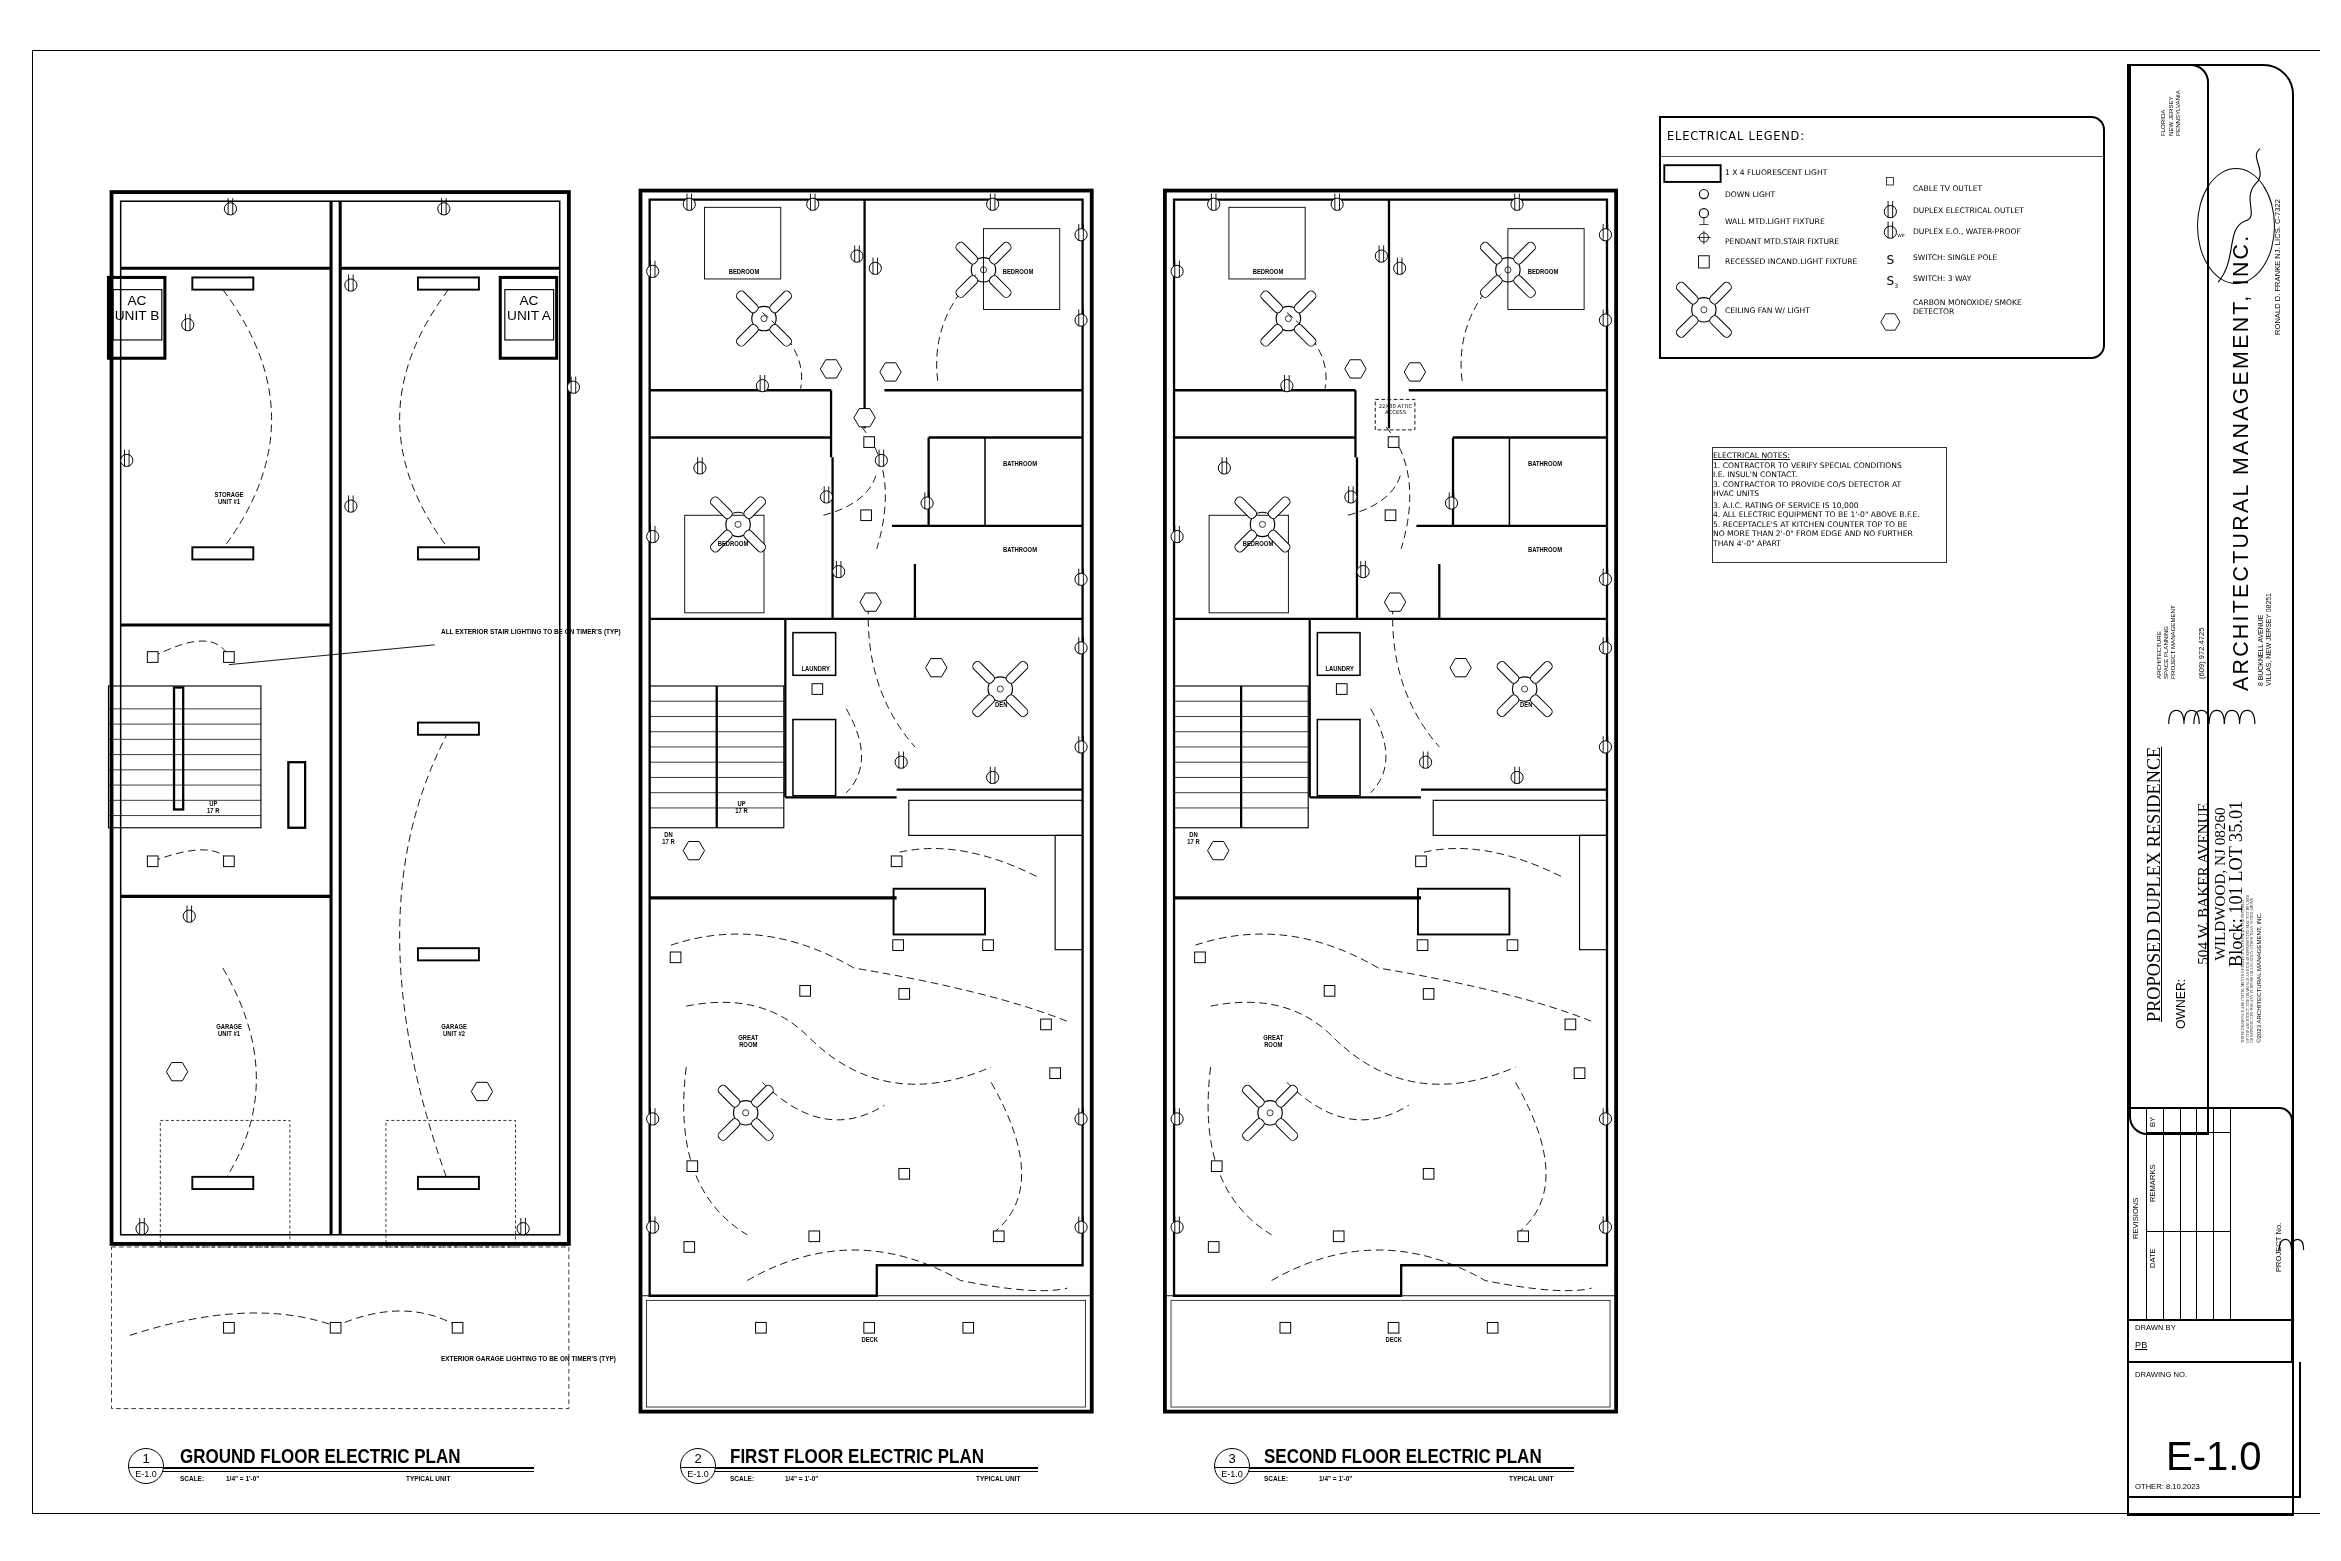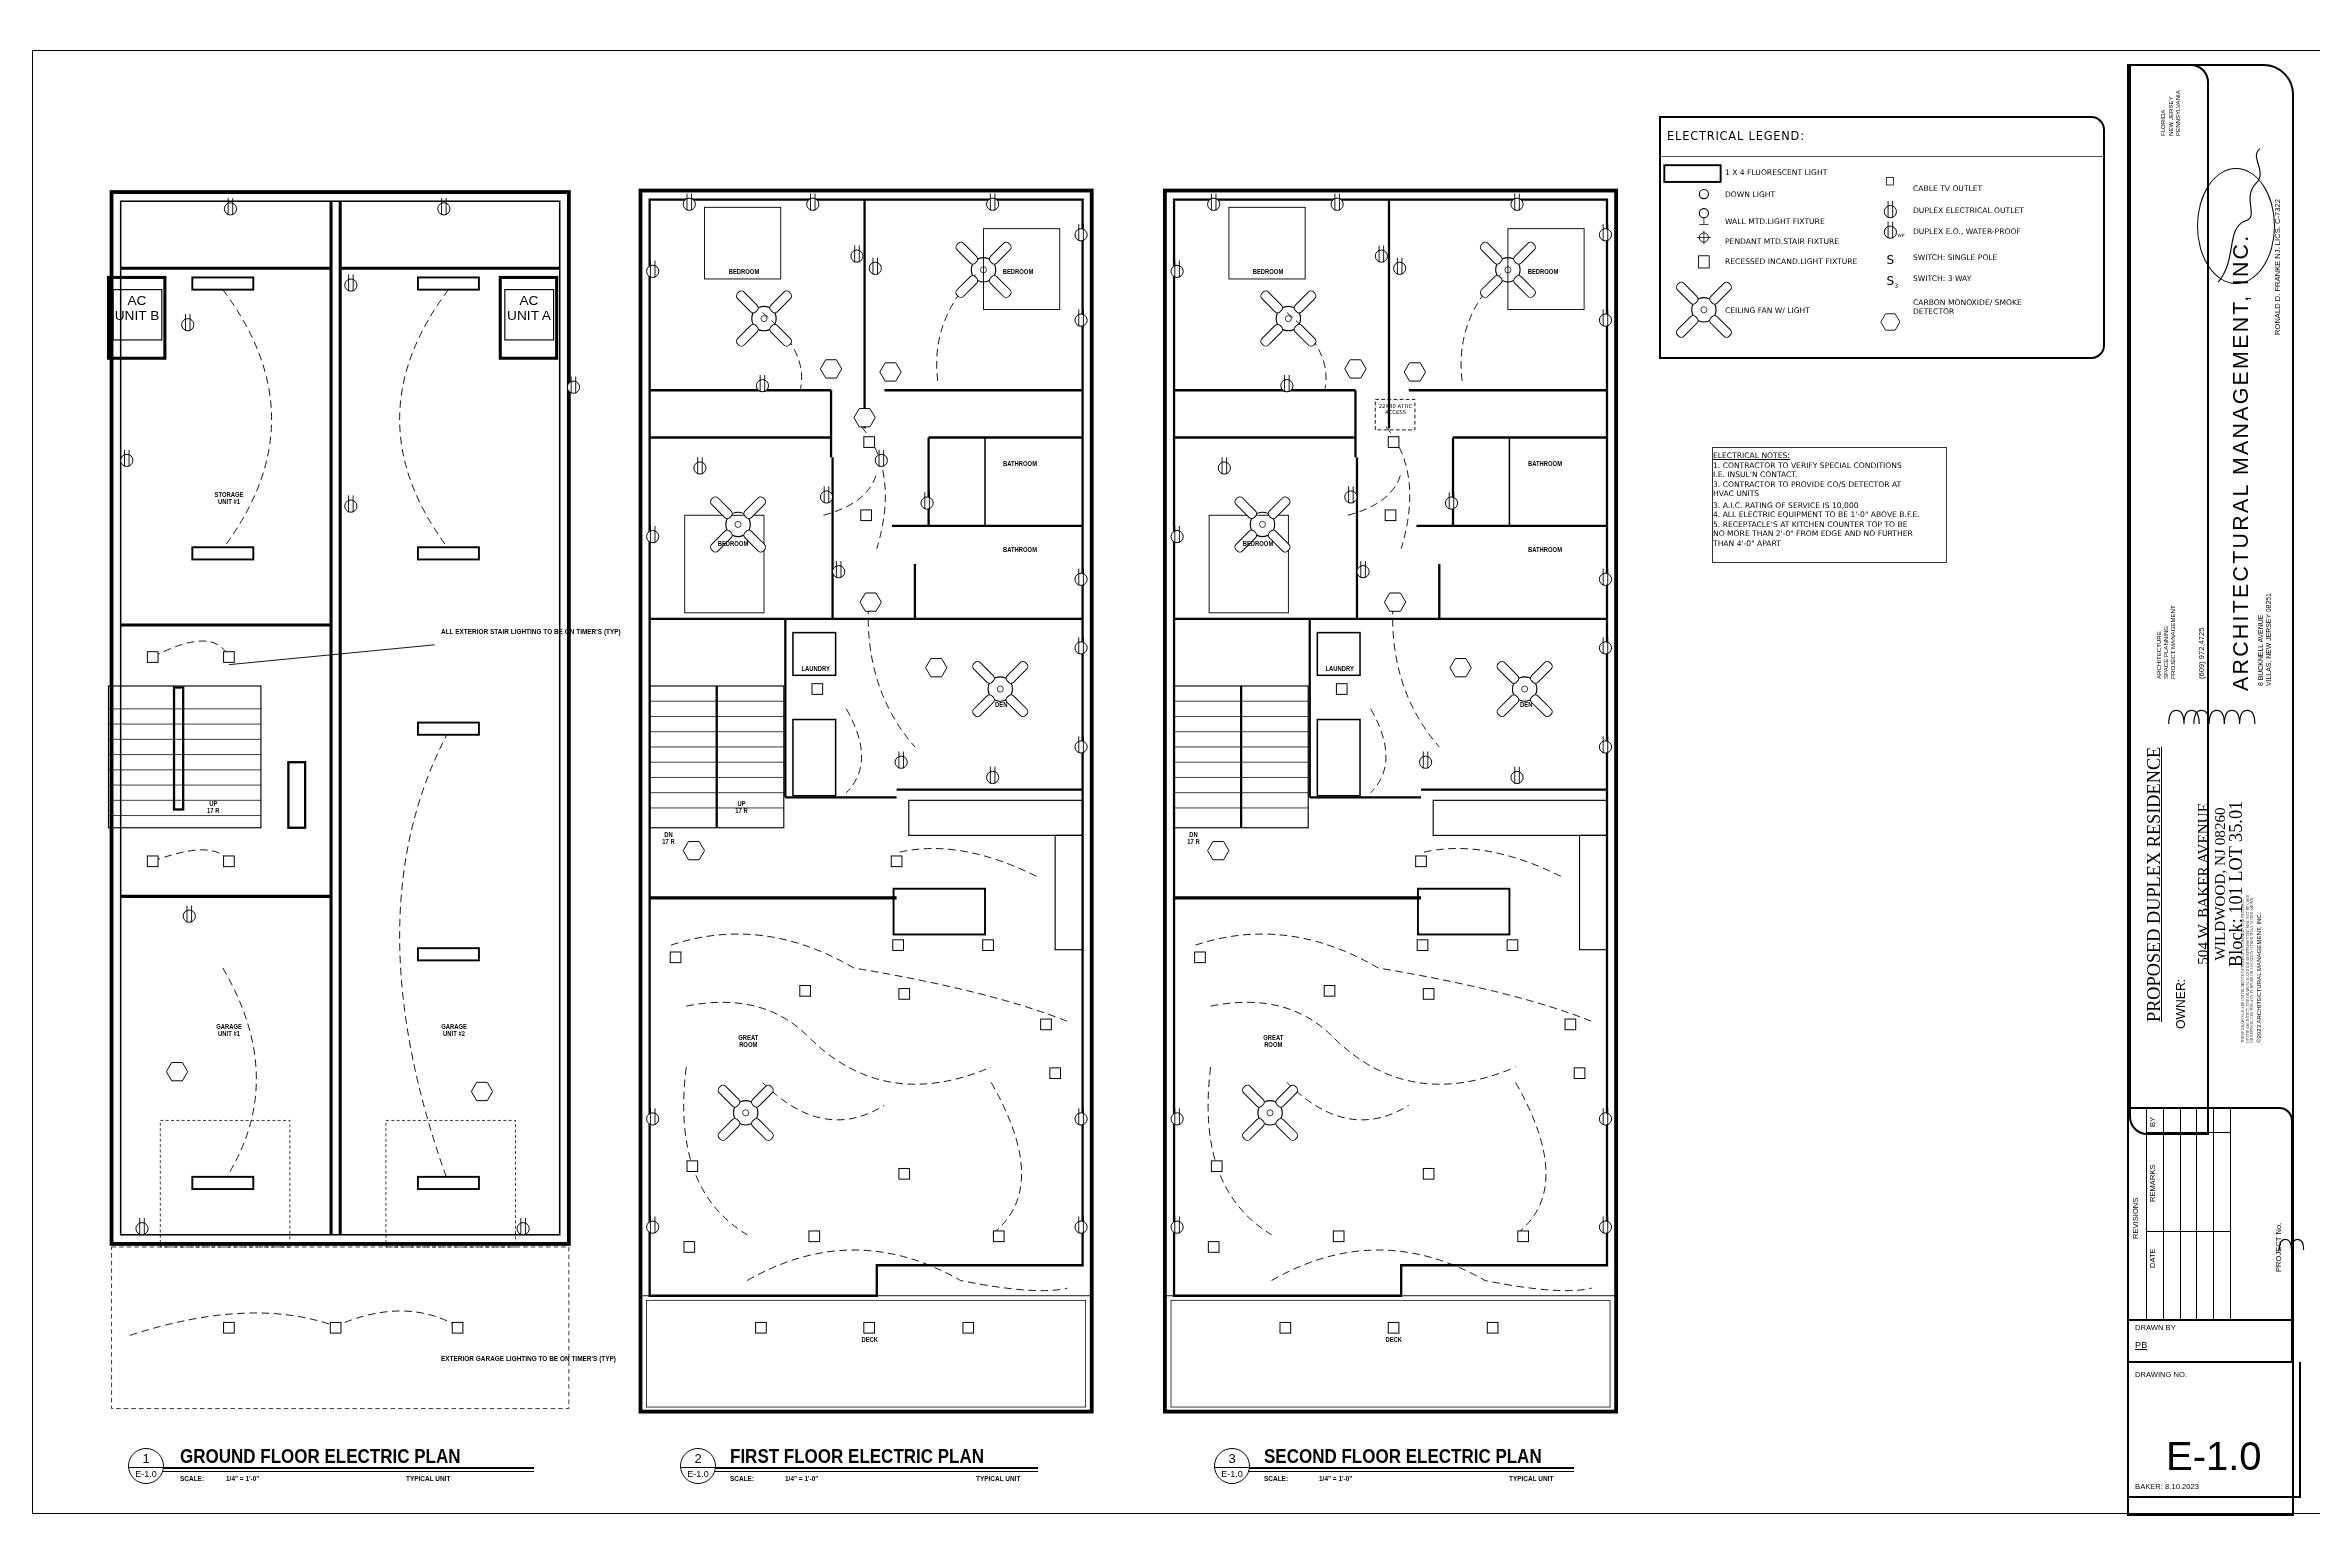--- a/index.html
+++ b/index.html
@@ -592,15 +592,15 @@
 </div>
 
 <div class="abs" style="left:2127px;top:1317px;width:162px;height:44px;border:2.3px solid #000;border-top:none;">
   <div class="abs" style="left:6.1px;top:6.1px;font-size:7.6px;">DRAWN BY</div>
   <div class="abs" style="left:6.1px;top:23px;font-size:9.1px;text-decoration:underline;">PB</div>
 </div>
 
 <div class="abs" style="left:2127px;top:1362px;width:162px;height:134px;border:2.3px solid #000;border-top:none;padding-left:8px;">
   <div class="abs" style="left:6.1px;top:7.6px;font-size:7.6px;">DRAWING NO.</div>
   <div class="abs" style="left:37px;top:72px;font-size:40px;">E-1.0</div>
-  <div class="abs" style="left:6.1px;top:120px;font-size:7.6px;"><span>BAKER:</span> <span>8.10.2023</span></div>
+  <div class="abs" style="left:6.1px;top:120px;font-size:7.6px;"><span>OTHER:</span> <span>8.10.2023</span></div>
 </div>
 
 
 </body></html>

